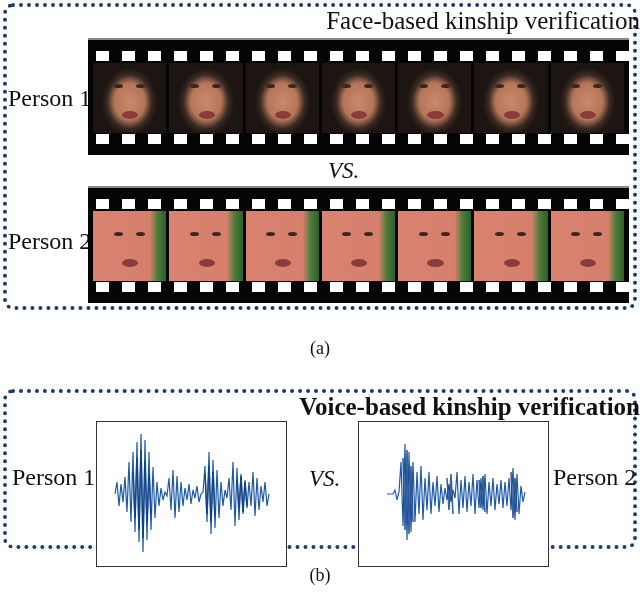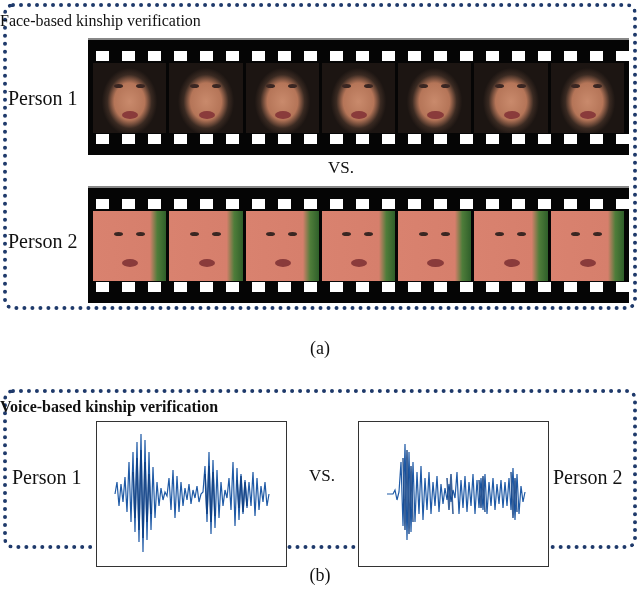--- a/index.html
+++ b/index.html
@@ -9,27 +9,27 @@
     overflow: hidden;
   }
   .panel {
     position: absolute;
     border: 4px dotted #1f3a6b;
     border-radius: 10px;
   }
   #panel-a { left: 3px; top: 3px; width: 634px; height: 307px; }
   #panel-b { left: 3px; top: 389px; width: 634px; height: 160px; }
   .title {
-    position: absolute; left: 0; right: 0; text-align: left;
-    font-size: 16px; line-height: 22px;
+    position: absolute; left: 0; right: 0; text-align: right;
+    font-size: 25px; line-height: 22px;
   }
   .label {
-    position: absolute; font-size: 20px; line-height: 22px; white-space: nowrap;
+    position: absolute; font-size: 24px; line-height: 22px; white-space: nowrap;
   }
-  .vs { position: absolute; font-size: 17px; }
+  .vs { position: absolute; font-size: 23px; font-style: italic; }
   .caption { position: absolute; left: 0; right: 0; text-align: center; font-size: 18px; }
 
   
   .film {
     position: absolute; left: 88px; width: 541px; height: 117px;
     background: #050505;
     border-top: 2px solid #888;
   }
   .sprockets {
     position: absolute; left: 0; right: 0; height: 10px;

